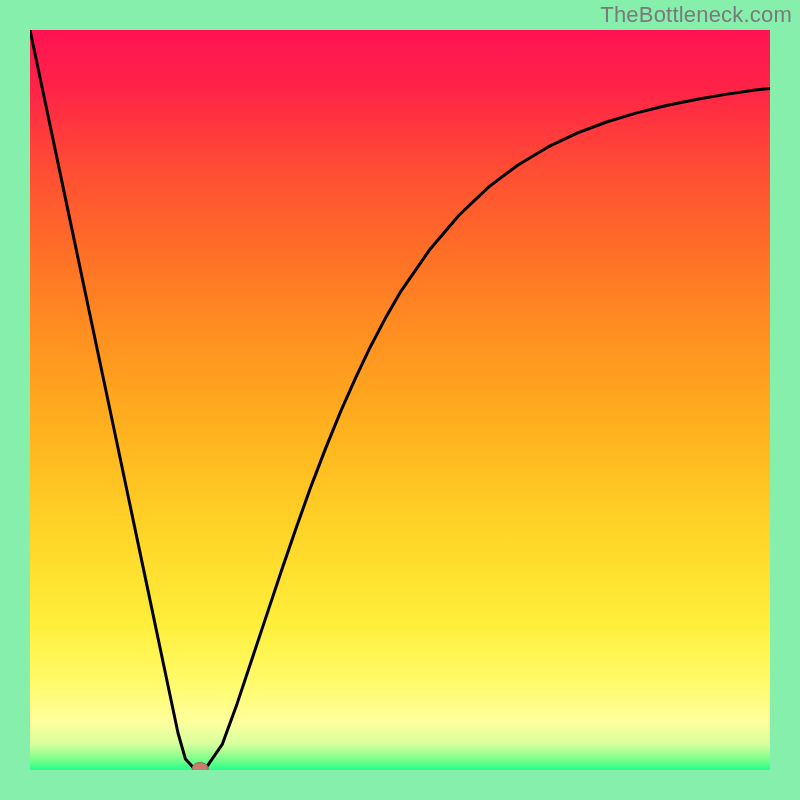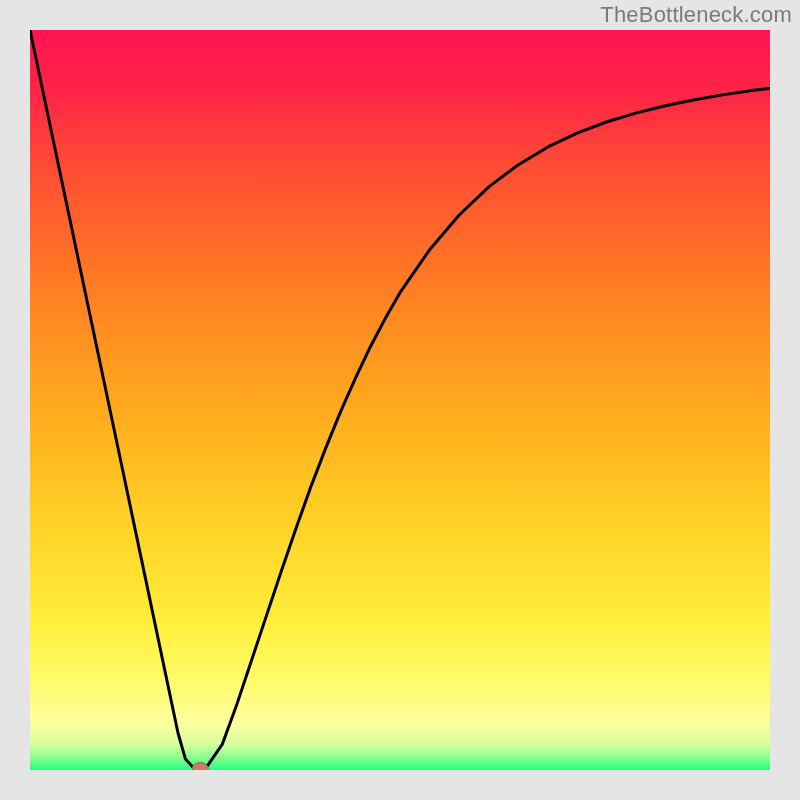--- a/index.html
+++ b/index.html
@@ -7,21 +7,21 @@
     padding: 0;
     width: 800px;
     height: 800px;
     background: #000;
     font-family: Arial, Helvetica, sans-serif;
   }
   .frame {
     position: relative;
     width: 800px;
     height: 800px;
-    background: #e5e5e5;
+    background: #86efac;
   }
   .watermark {
     position: absolute;
     top: 2px;
     right: 8px;
     color: #7a7a7a;
     font-size: 22px;
     letter-spacing: 0.2px;
     z-index: 10;
   }

